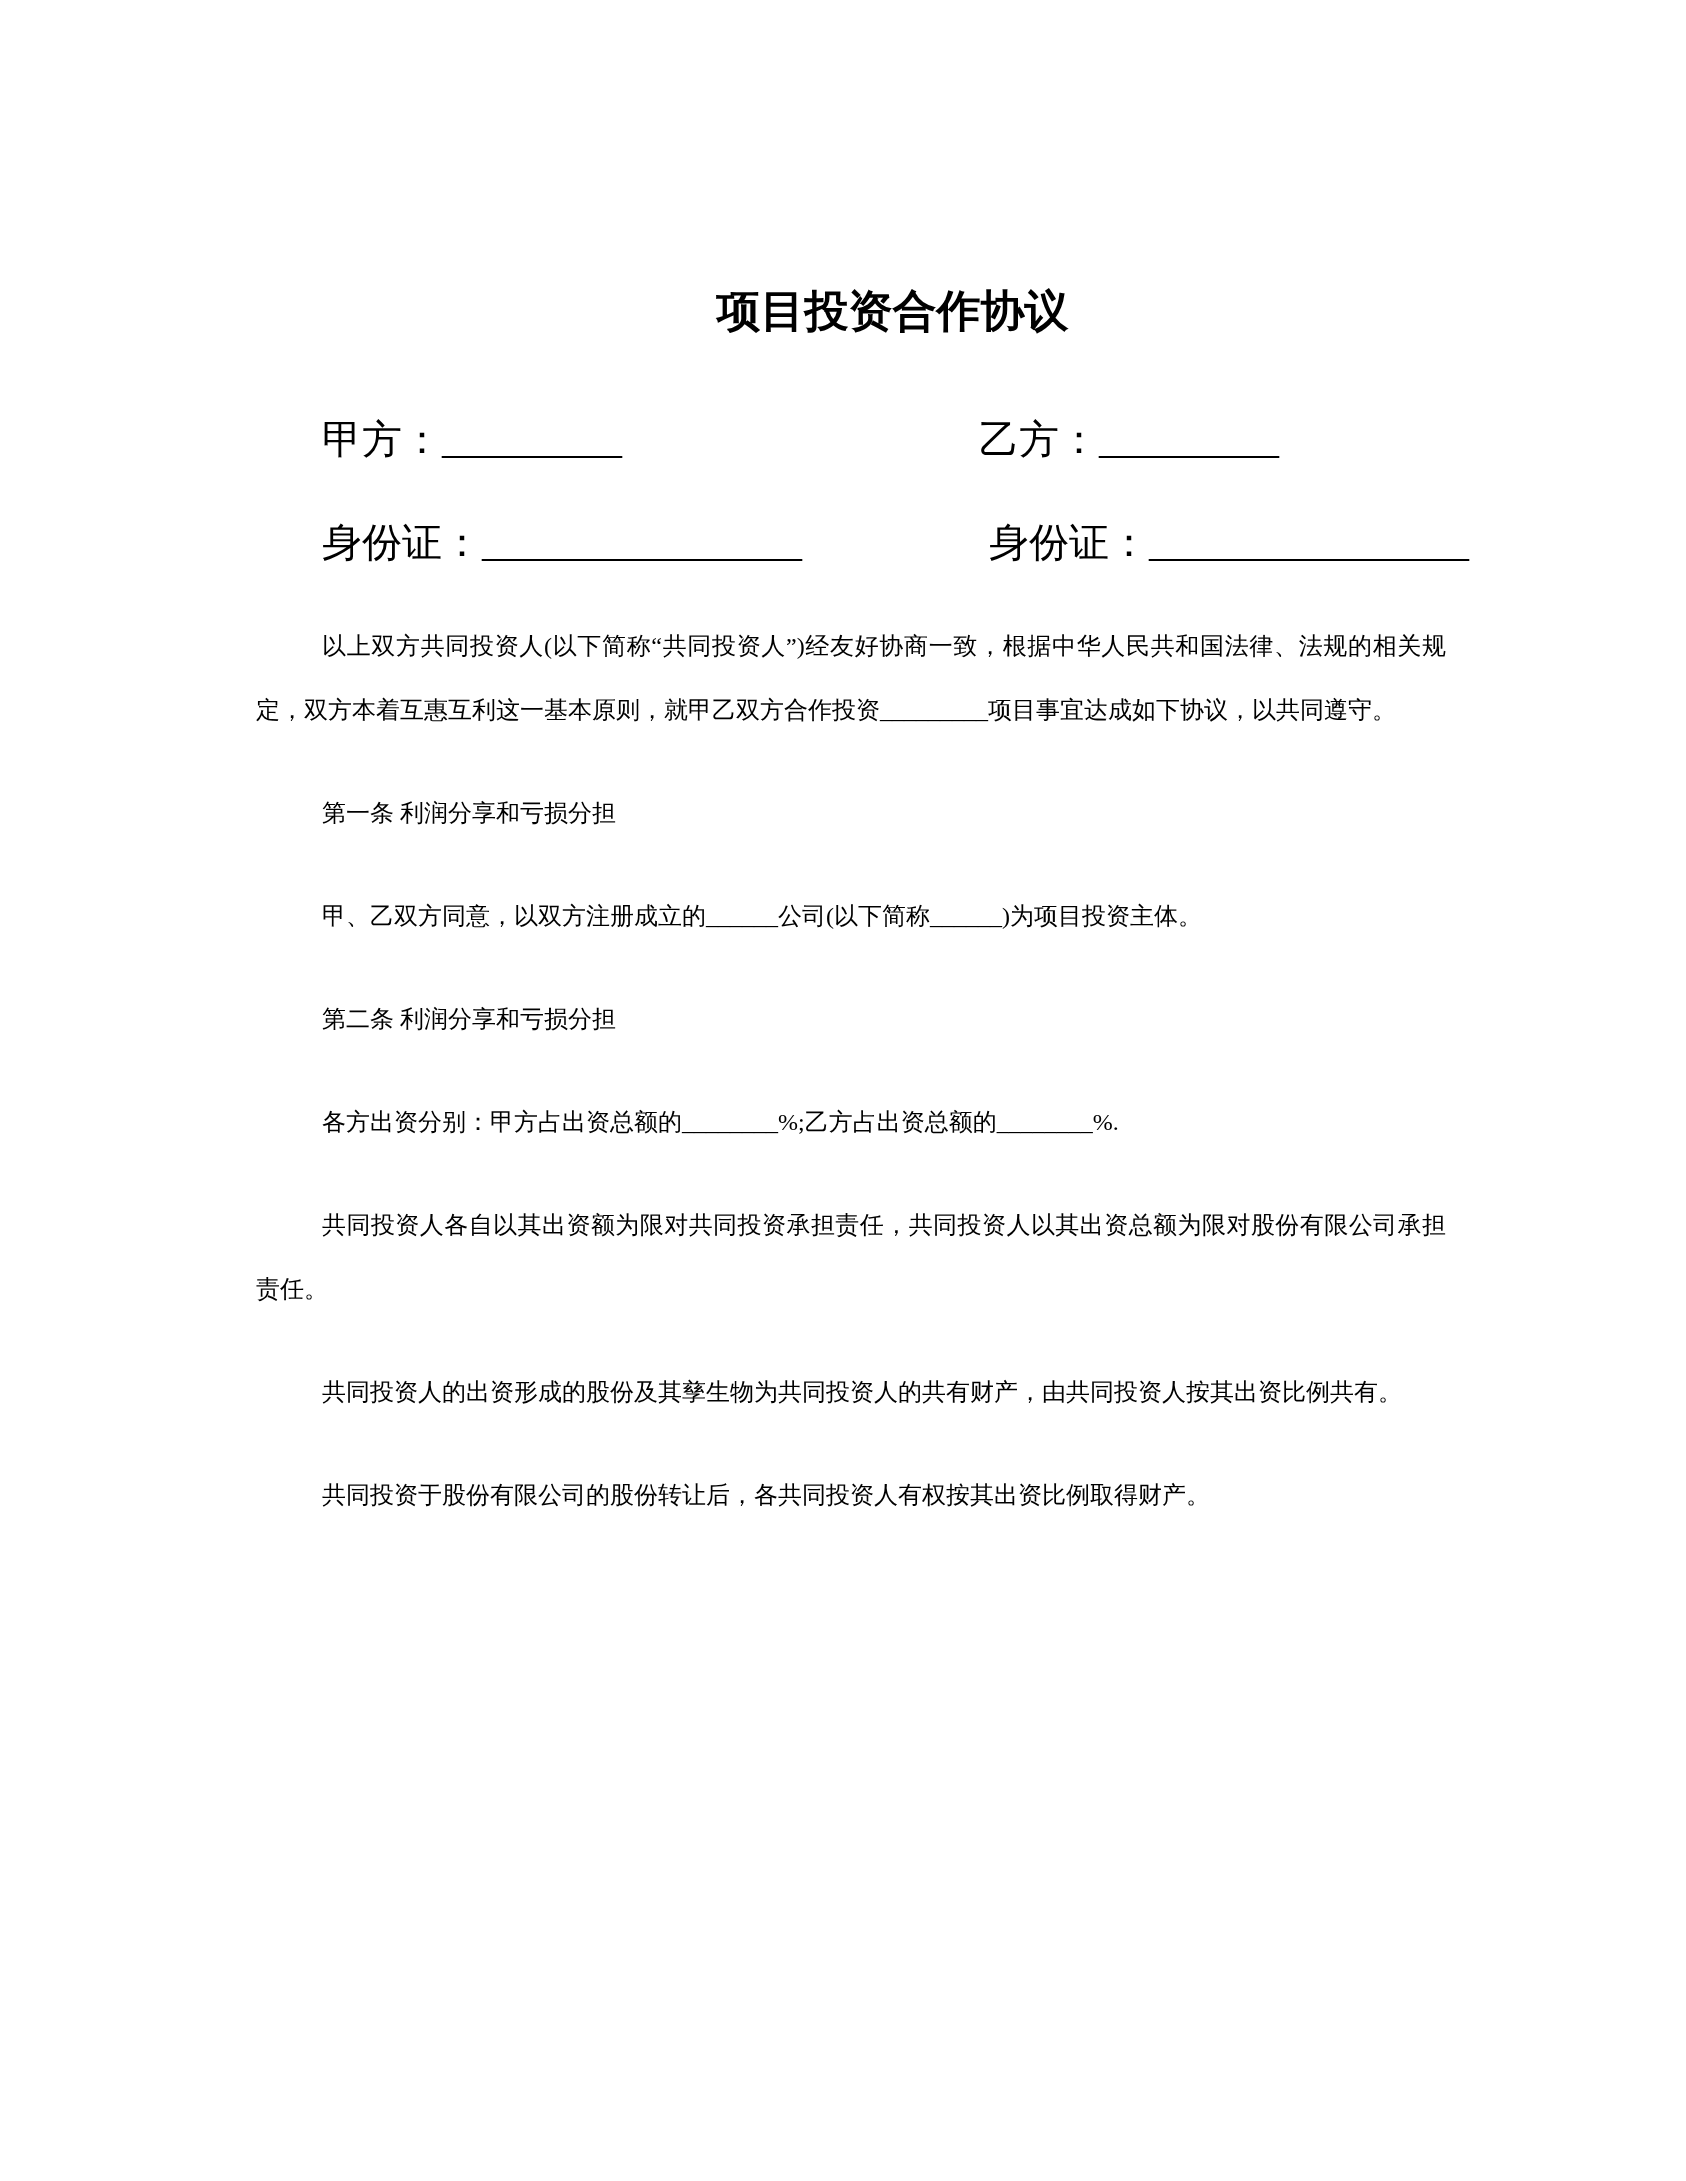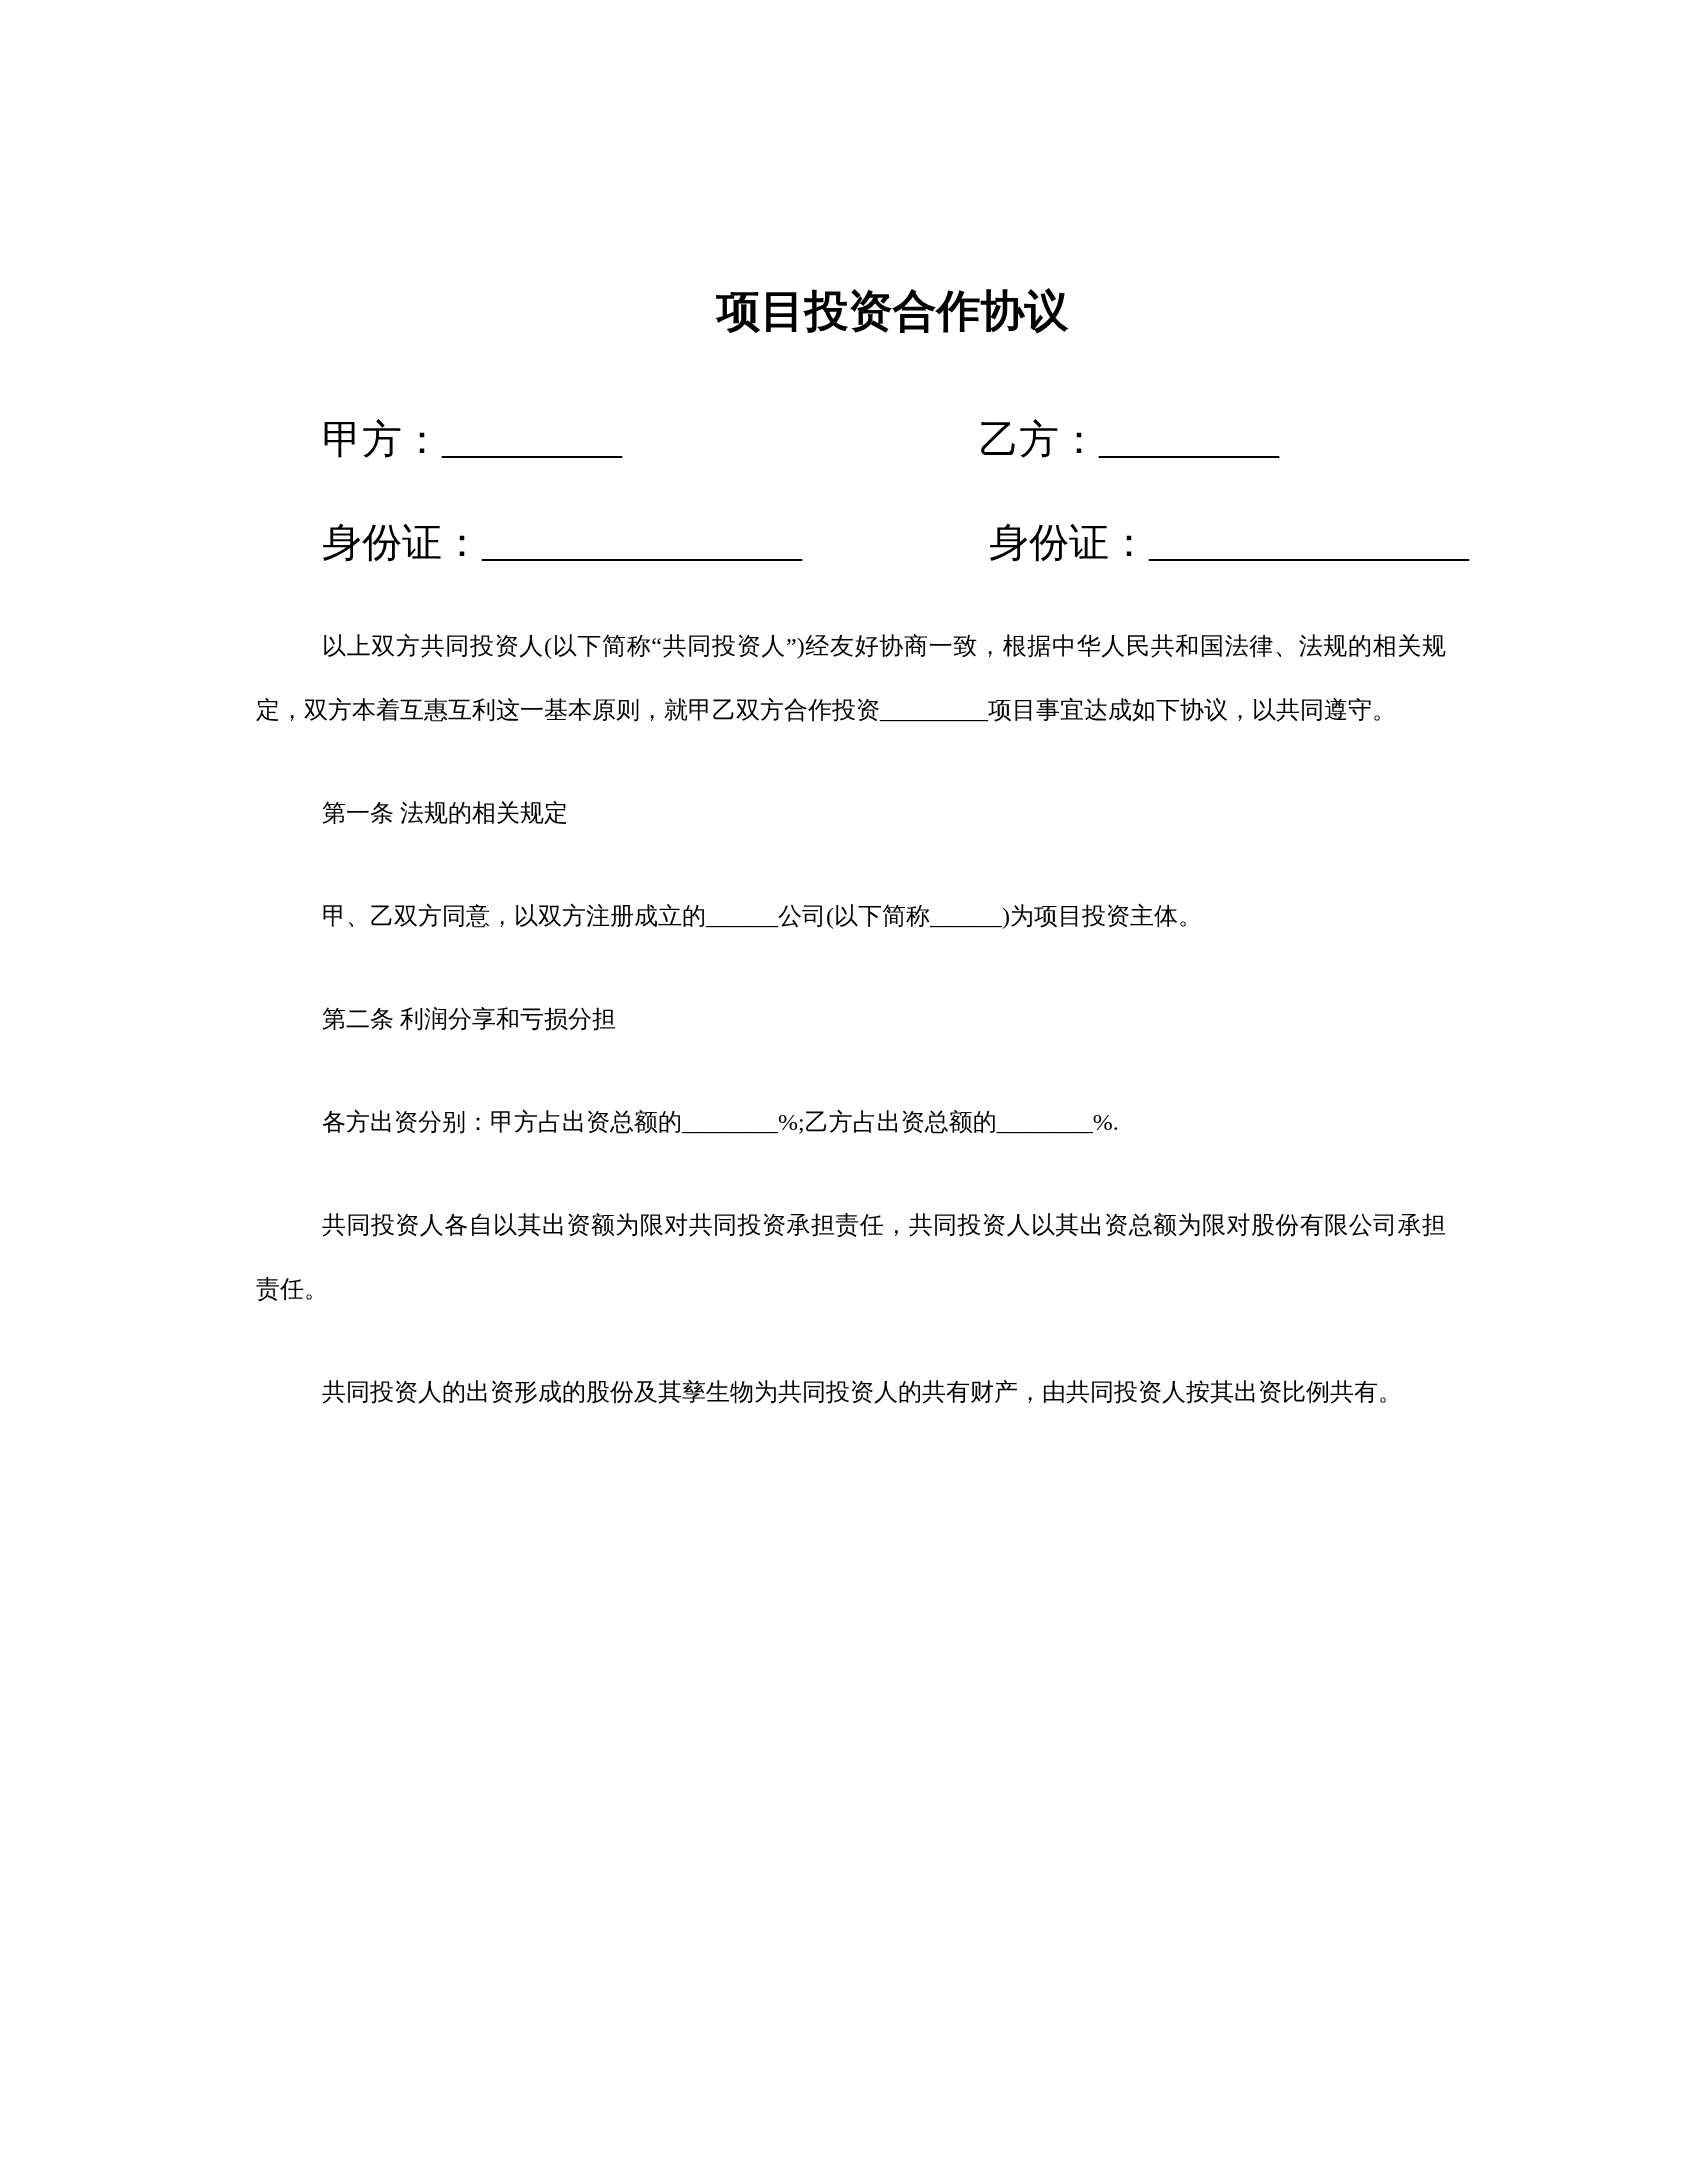--- a/index.html
+++ b/index.html
@@ -68,28 +68,29 @@
     <span class="col2-a"><span>乙方：</span><span class="blank">_________</span></span>
   </div>
 
   <div class="field-row">
     <span class="col1"><span>身份证：</span><span class="blank">________________</span></span>
     <span class="col2-b"><span>身份证：</span><span class="blank">________________</span></span>
   </div>
 
   <p class="para">以上双方共同投资人(以下简称“共同投资人”)经友好协商一致，根据中华人民共和国法律、法规的相关规定，双方本着互惠互利这一基本原则，就甲乙双方合作投资_________项目事宜达成如下协议，以共同遵守。</p>
 
-  <p class="para">第一条 法规的相关规定</p>
+  <p class="para">第一条 利润分享和亏损分担</p>
 
   <p class="para">甲、乙双方同意，以双方注册成立的______公司(以下简称______)为项目投资主体。</p>
 
   <p class="para">第二条 利润分享和亏损分担</p>
 
   <p class="para">各方出资分别：甲方占出资总额的________%;乙方占出资总额的________%.</p>
 
 
   <p class="para">共同投资人各自以其出资额为限对共同投资承担责任，共同投资人以其出资总额为限对股份有限公司承担责任。</p>
 
   <p class="para">共同投资人的出资形成的股份及其孳生物为共同投资人的共有财产，由共同投资人按其出资比例共有。</p>
 
+  <p class="para">共同投资于股份有限公司的股份转让后，各共同投资人有权按其出资比例取得财产。</p>
 
 </div>
 
 
 </body></html>

